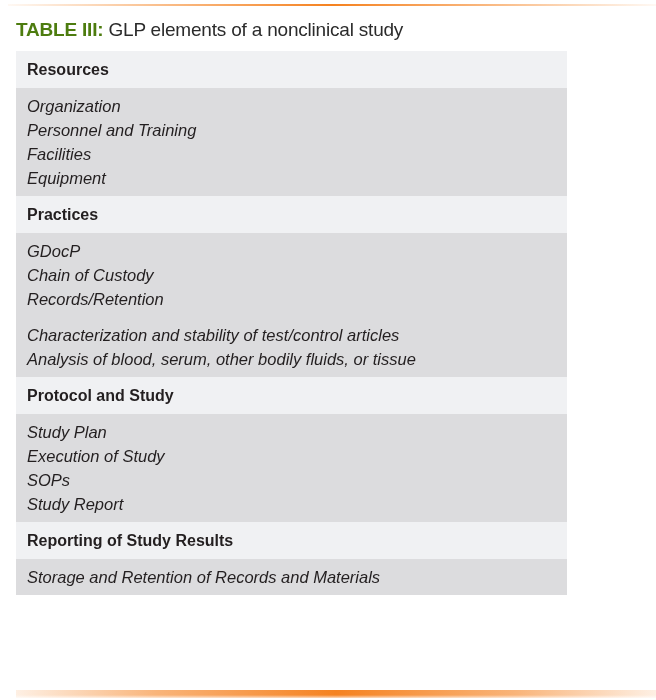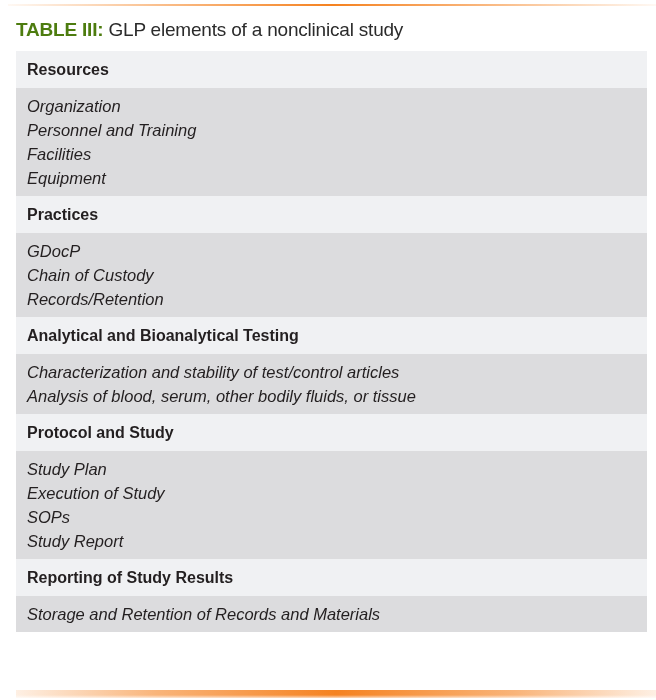--- a/index.html
+++ b/index.html
@@ -40,21 +40,21 @@
     }
     .caption .text {
       color: #2b2b2b;
       font-family: "Liberation Sans", sans-serif;
       font-size: 19px;
     }
     .table {
       position: absolute;
       left: 16px;
       top: 51px;
-      width: 631px;
+      width: 551px;
     }
     .section-header {
       background: #f0f1f3;
       height: 37px;
       box-sizing: border-box;
       padding: 0 11px;
       display: flex;
       align-items: center;
       font-weight: bold;
       font-family: "Liberation Sans", sans-serif;
@@ -109,21 +109,20 @@
     <span class="item">Equipment</span>
   </div>
 
   <div class="section-header">Practices</div>
   <div class="section-items">
     <span class="item">GDocP</span>
     <span class="item">Chain of Custody</span>
     <span class="item">Records/Retention</span>
   </div>
 
-  <div class="section-header">Analytical and Bioanalytical Testing</div>
   <div class="section-items">
     <span class="item">Characterization and stability of test/control articles</span>
     <span class="item">Analysis of blood, serum, other bodily fluids, or tissue</span>
   </div>
 
   <div class="section-header">Protocol and Study</div>
   <div class="section-items">
     <span class="item">Study Plan</span>
     <span class="item">Execution of Study</span>
     <span class="item">SOPs</span>

